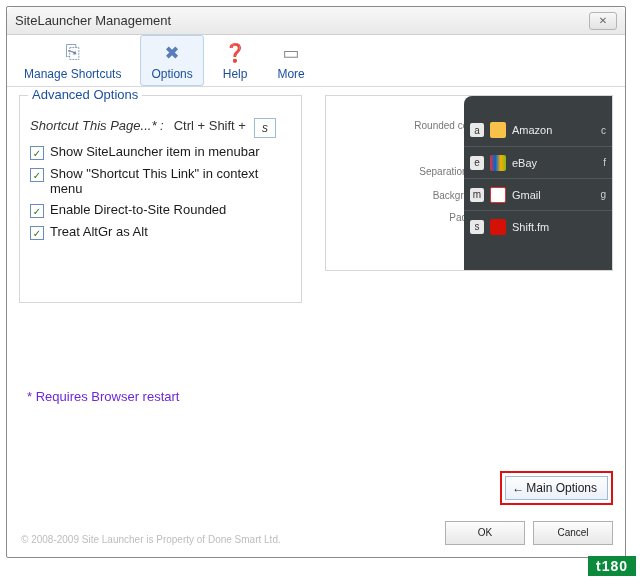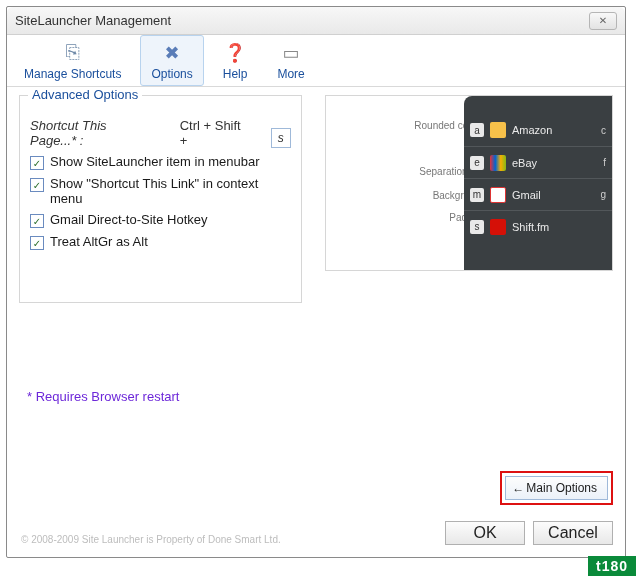--- a/index.html
+++ b/index.html
@@ -87,25 +87,25 @@
   .group-legend {
     position:absolute;
     top:-9px; left:8px;
     background:#fff;
     padding:0 4px;
     color:#1a4f9c;
     font-size:13px;
   }
   .shortcut-row {
     display:flex;
-    align-items:flex-end;
+    align-items:flex-start;
     font-style: italic;
     color:#333;
     margin-bottom:6px;
-    gap:20px;
+    gap:4px;
   }
   .shortcut-row .label { font-style: italic; }
   .shortcut-row .mod { font-style: normal; margin-left:6px; }
   .keybox {
     width:22px; height:20px;
     border:1px solid #9fb9d9;
     background:#fff;
     text-align:center;
     line-height:18px;
     font-size:12px;
@@ -232,21 +232,21 @@
     display:flex;
     gap:8px;
   }
   .dlg-btn {
     width:80px;
     height:24px;
     border:1px solid #b0b0b0;
     background:linear-gradient(#fcfcfc,#e8e8e8);
     text-align:center;
     line-height:22px;
-    font-size:16px;
+    font-size:10px;
     color:#222;
   }
   .copyright {
     position:absolute;
     left:14px;
     bottom:12px;
     color:#bdbdbd;
     font-size:10px;
     text-align:right;
   }
@@ -306,21 +306,21 @@
       <div class="chkrow">
         <div class="chk">✓</div>
         <span>Show SiteLauncher item in menubar</span>
       </div>
       <div class="chkrow">
         <div class="chk">✓</div>
         <span>Show "Shortcut This Link" in context menu</span>
       </div>
       <div class="chkrow">
         <div class="chk">✓</div>
-        <span>Gmail Direct-to-Site Hotkey</span>
+        <span>Enable Direct-to-Site Rounded</span>
       </div>
       <div class="chkrow">
         <div class="chk">✓</div>
         <span>Treat AltGr as Alt</span>
       </div>
     </div>
 
     <div class="restart-note">* Requires Browser restart</div>
 
     <div class="preview">

